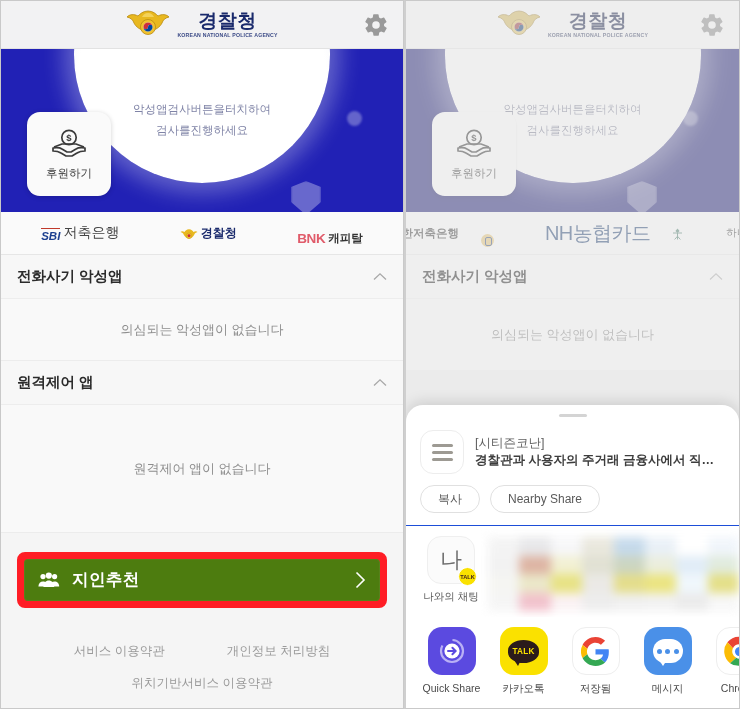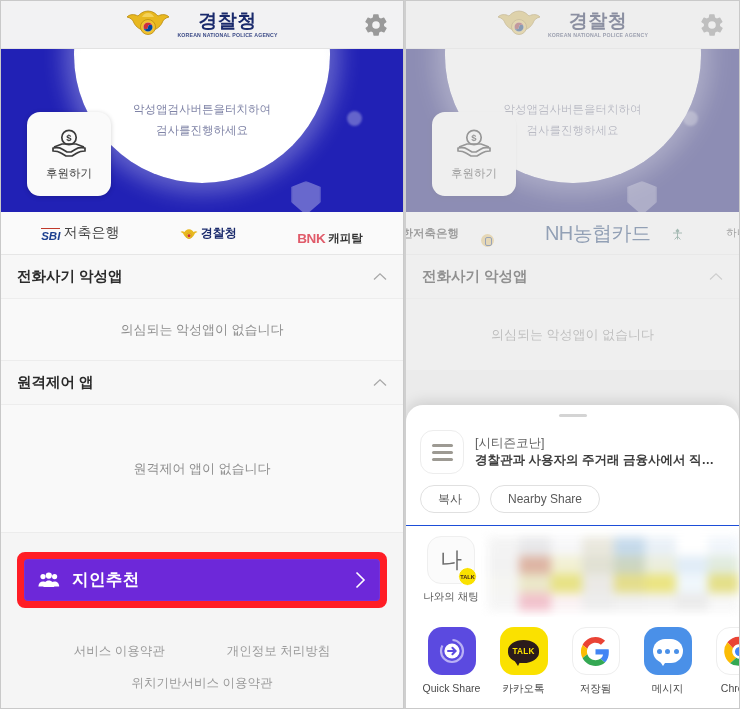--- a/index.html
+++ b/index.html
@@ -137,21 +137,21 @@
   
   .refer-wrap {
     position: absolute; left: 16px; right: 16px; bottom: 100px;
   }
   .refer-outline {
     border: 4px solid #ff1d25; border-radius: 8px;
     padding: 3px; background: #ff1d25;
   }
   .refer-btn {
     height: 42px; border-radius: 4px;
-    background: #6d28d9; cursor: pointer;
+    background: #4d7c0f; cursor: pointer;
     display: flex; align-items: center; padding: 0 14px;
     box-shadow: inset 0 0 0 1px rgba(255,255,255,0.05);
   }
   .refer-icon { width: 22px; height: 16px; flex: none; margin-right: 12px; }
   .refer-label { font-size: 16.5px; font-weight: bold; color: #fff; letter-spacing: 0.4px; }
   .refer-chev { margin-left: auto; width: 11px; height: 18px; }
 
   
   .footer-links {
     position: absolute; left: 0; right: 0; bottom: 16px;

